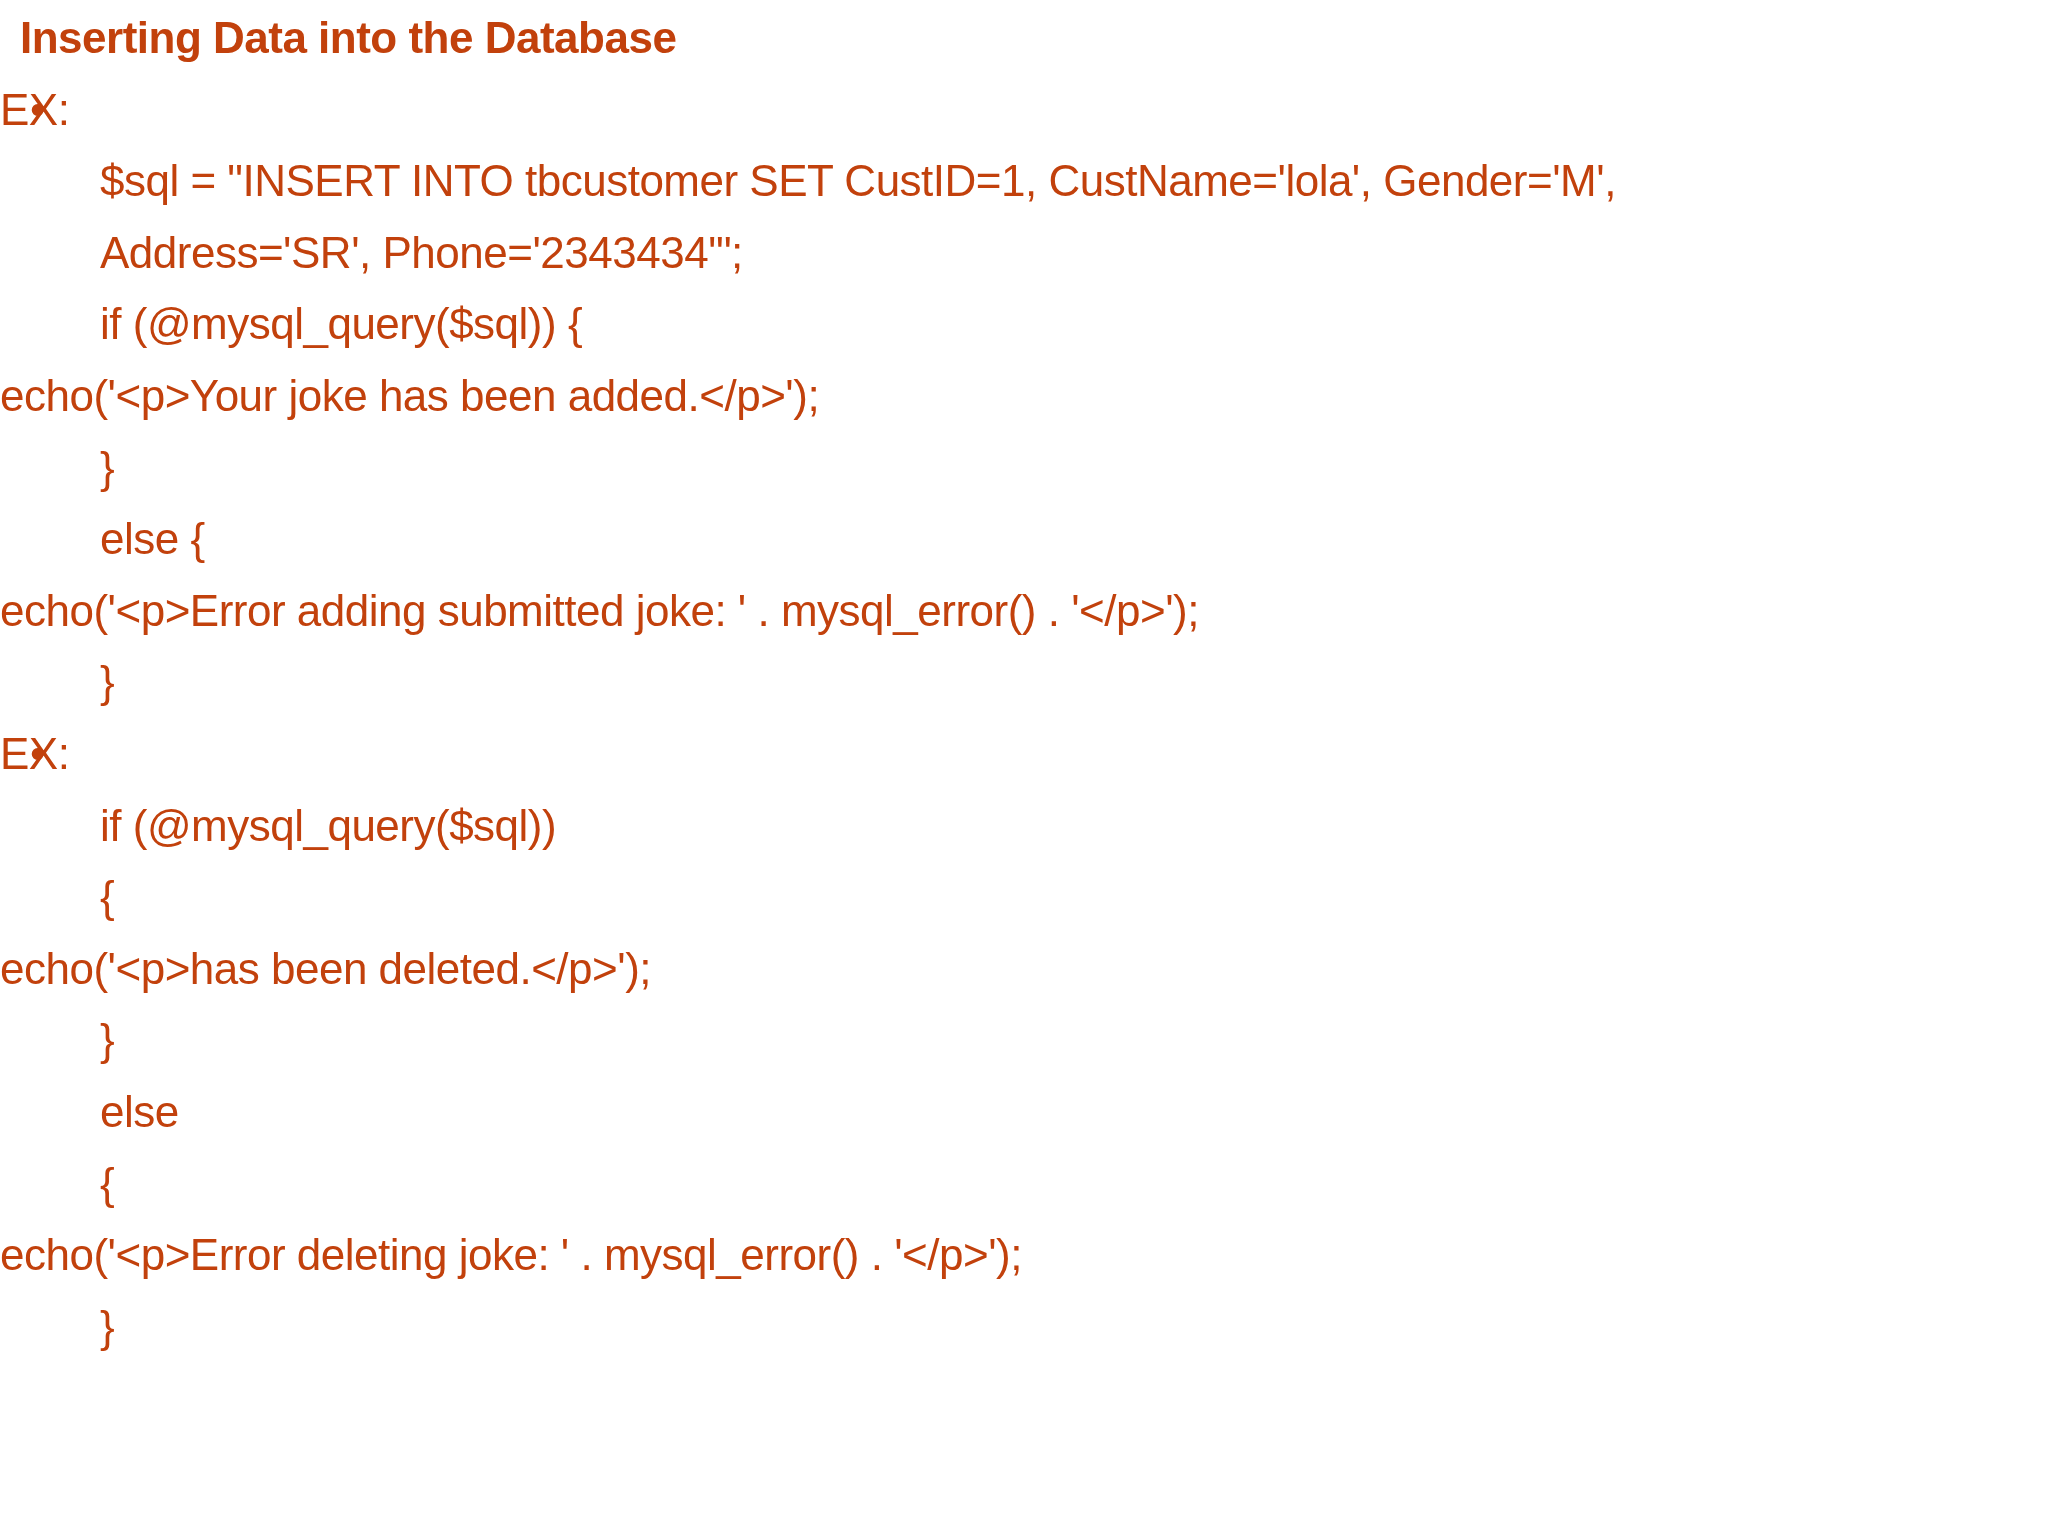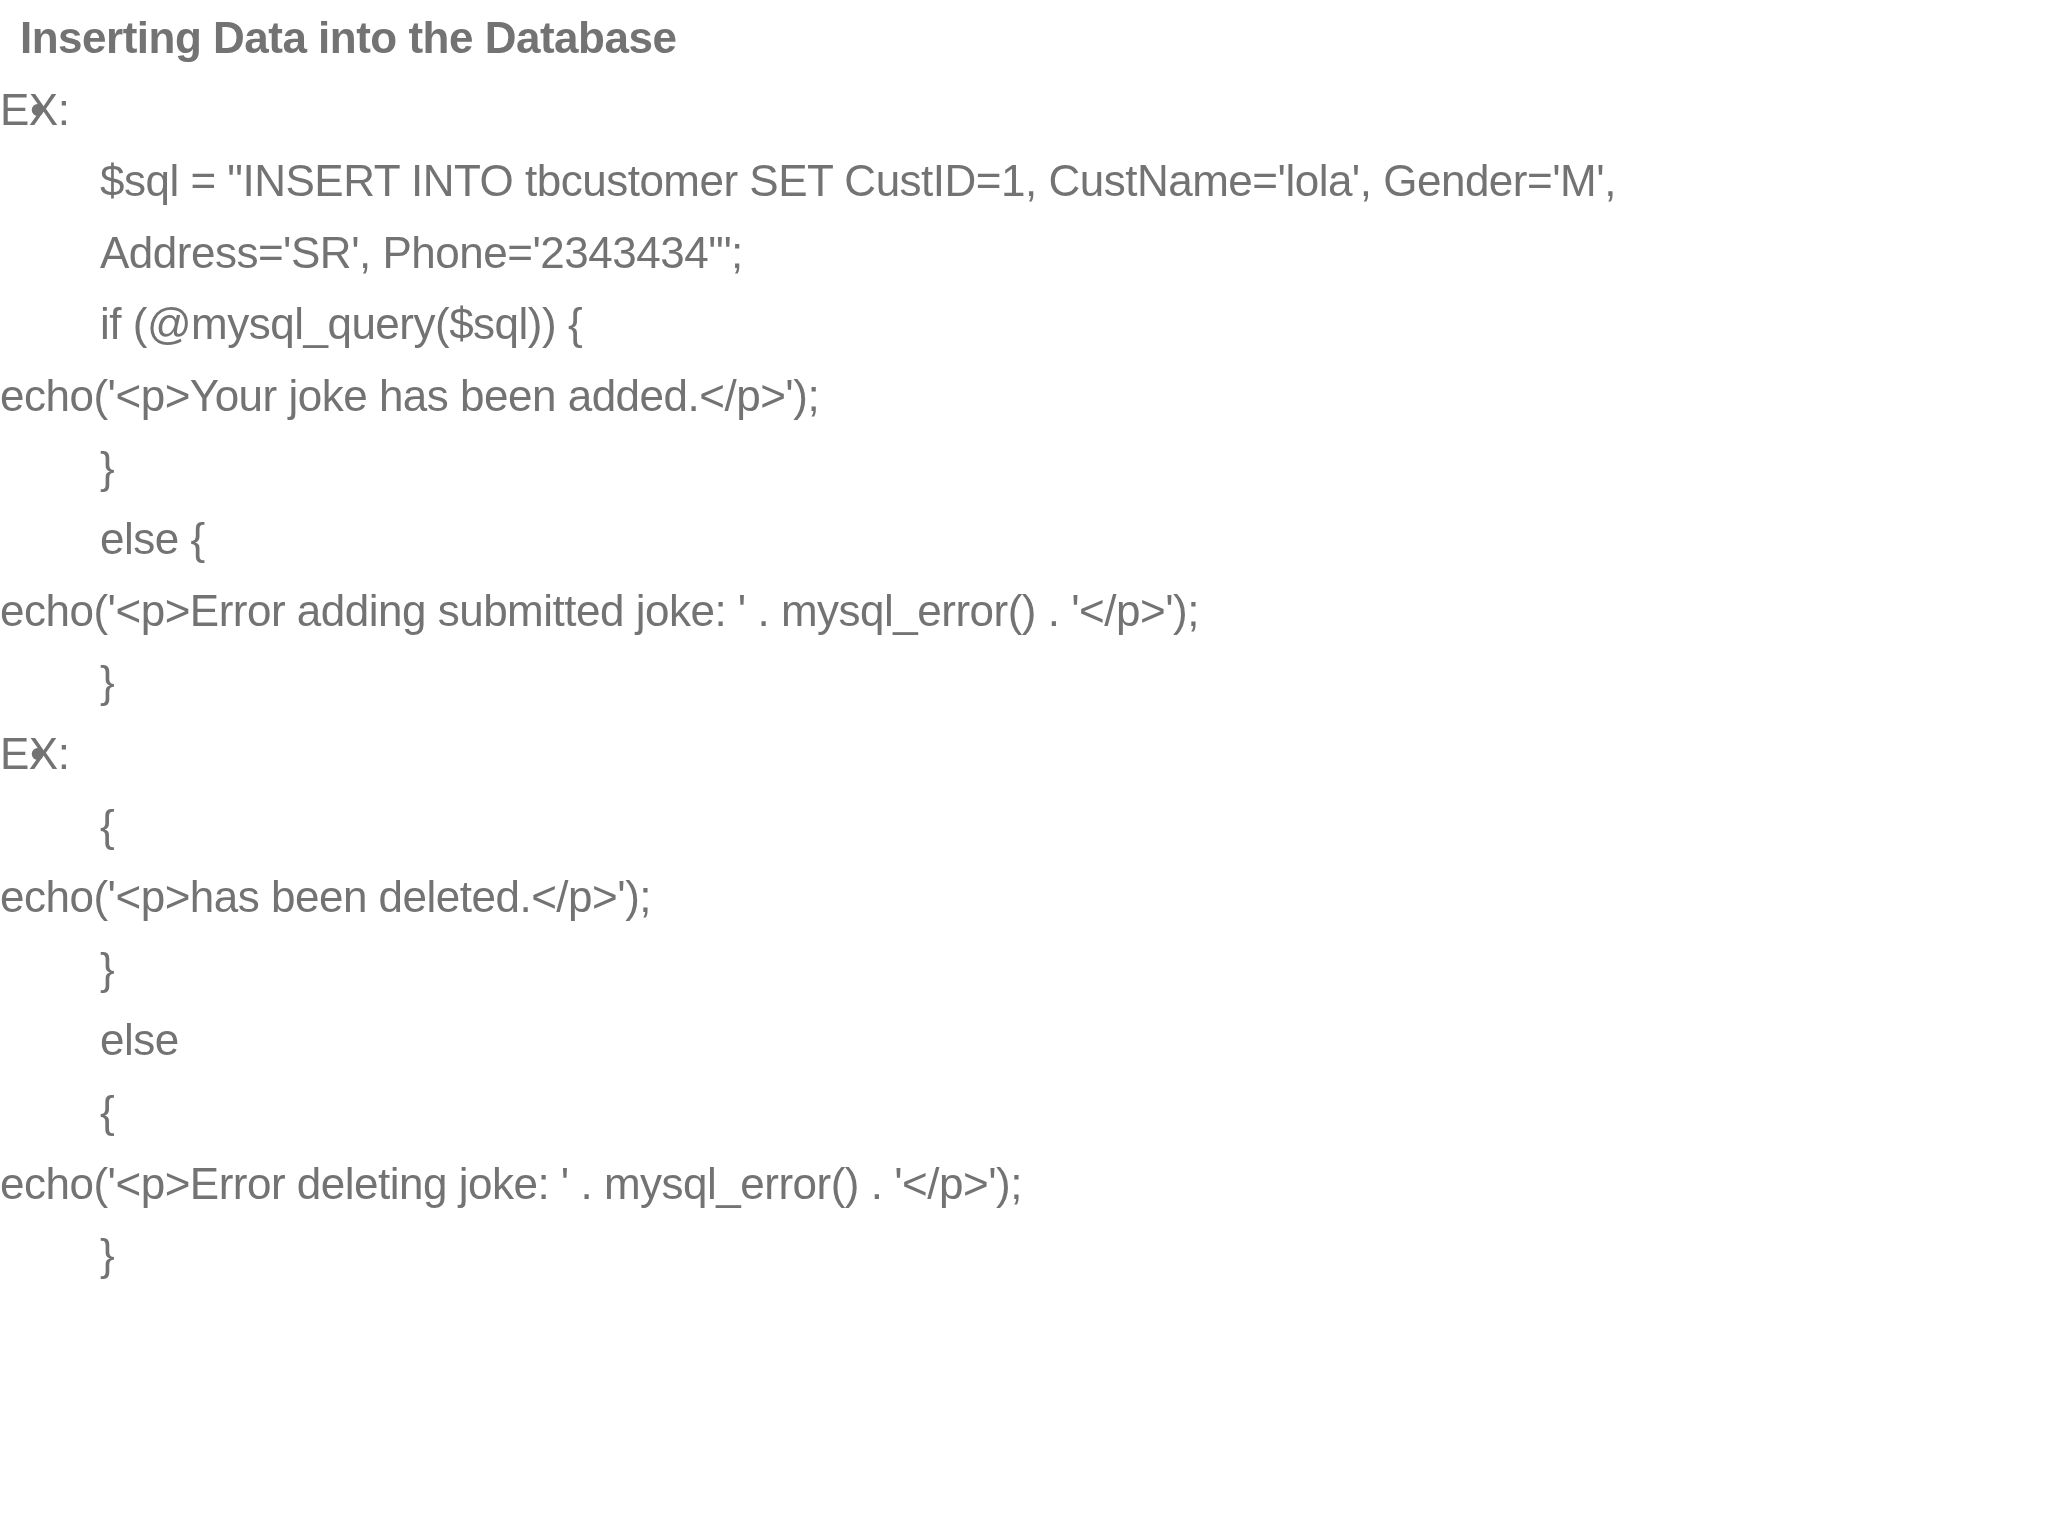--- a/index.html
+++ b/index.html
@@ -8,21 +8,21 @@
     width: 2048px;
     height: 1536px;
     background: #ffffff;
     overflow: hidden;
   }
   .slide {
     position: relative;
     width: 2048px;
     height: 1536px;
     background: #ffffff;
-    color: #737373;
+    color: #c2410c;
     font-family: "Liberation Sans", sans-serif;
     font-size: 44px;
     letter-spacing: -0.5px;
     padding-top: 2px;
     box-sizing: border-box;
   }
   .line {
     height: 71.6px;
     line-height: 71.6px;
     white-space: pre;
@@ -53,20 +53,21 @@
     <div class="line bullet-row"><span class="bullet-dot">•</span><span class="bullet-label">EX:</span></div>
     <div class="line code indent1">$sql = "INSERT INTO tbcustomer SET CustID=1, CustName='lola', Gender='M',</div>
     <div class="line code indent1">Address='SR', Phone='2343434'";</div>
     <div class="line code indent1">if (@mysql_query($sql)) {</div>
     <div class="line code indent2">echo('&lt;p&gt;Your joke has been added.&lt;/p&gt;');</div>
     <div class="line code indent1">}</div>
     <div class="line code indent1">else {</div>
     <div class="line code indent2">echo('&lt;p&gt;Error adding submitted joke: ' . mysql_error() . '&lt;/p&gt;');</div>
     <div class="line code indent1">}</div>
     <div class="line bullet-row"><span class="bullet-dot">•</span><span class="bullet-label">EX:</span></div>
+    <div class="line code indent1">if (@mysql_query($sql))</div>
     <div class="line code indent1">{</div>
     <div class="line code indent2">echo('&lt;p&gt;has been deleted.&lt;/p&gt;');</div>
     <div class="line code indent1">}</div>
     <div class="line code indent1">else</div>
     <div class="line code indent1">{</div>
     <div class="line code indent2">echo('&lt;p&gt;Error deleting joke: ' . mysql_error() . '&lt;/p&gt;');</div>
     <div class="line code indent1">}</div>
   </div>
 
 </body></html>

